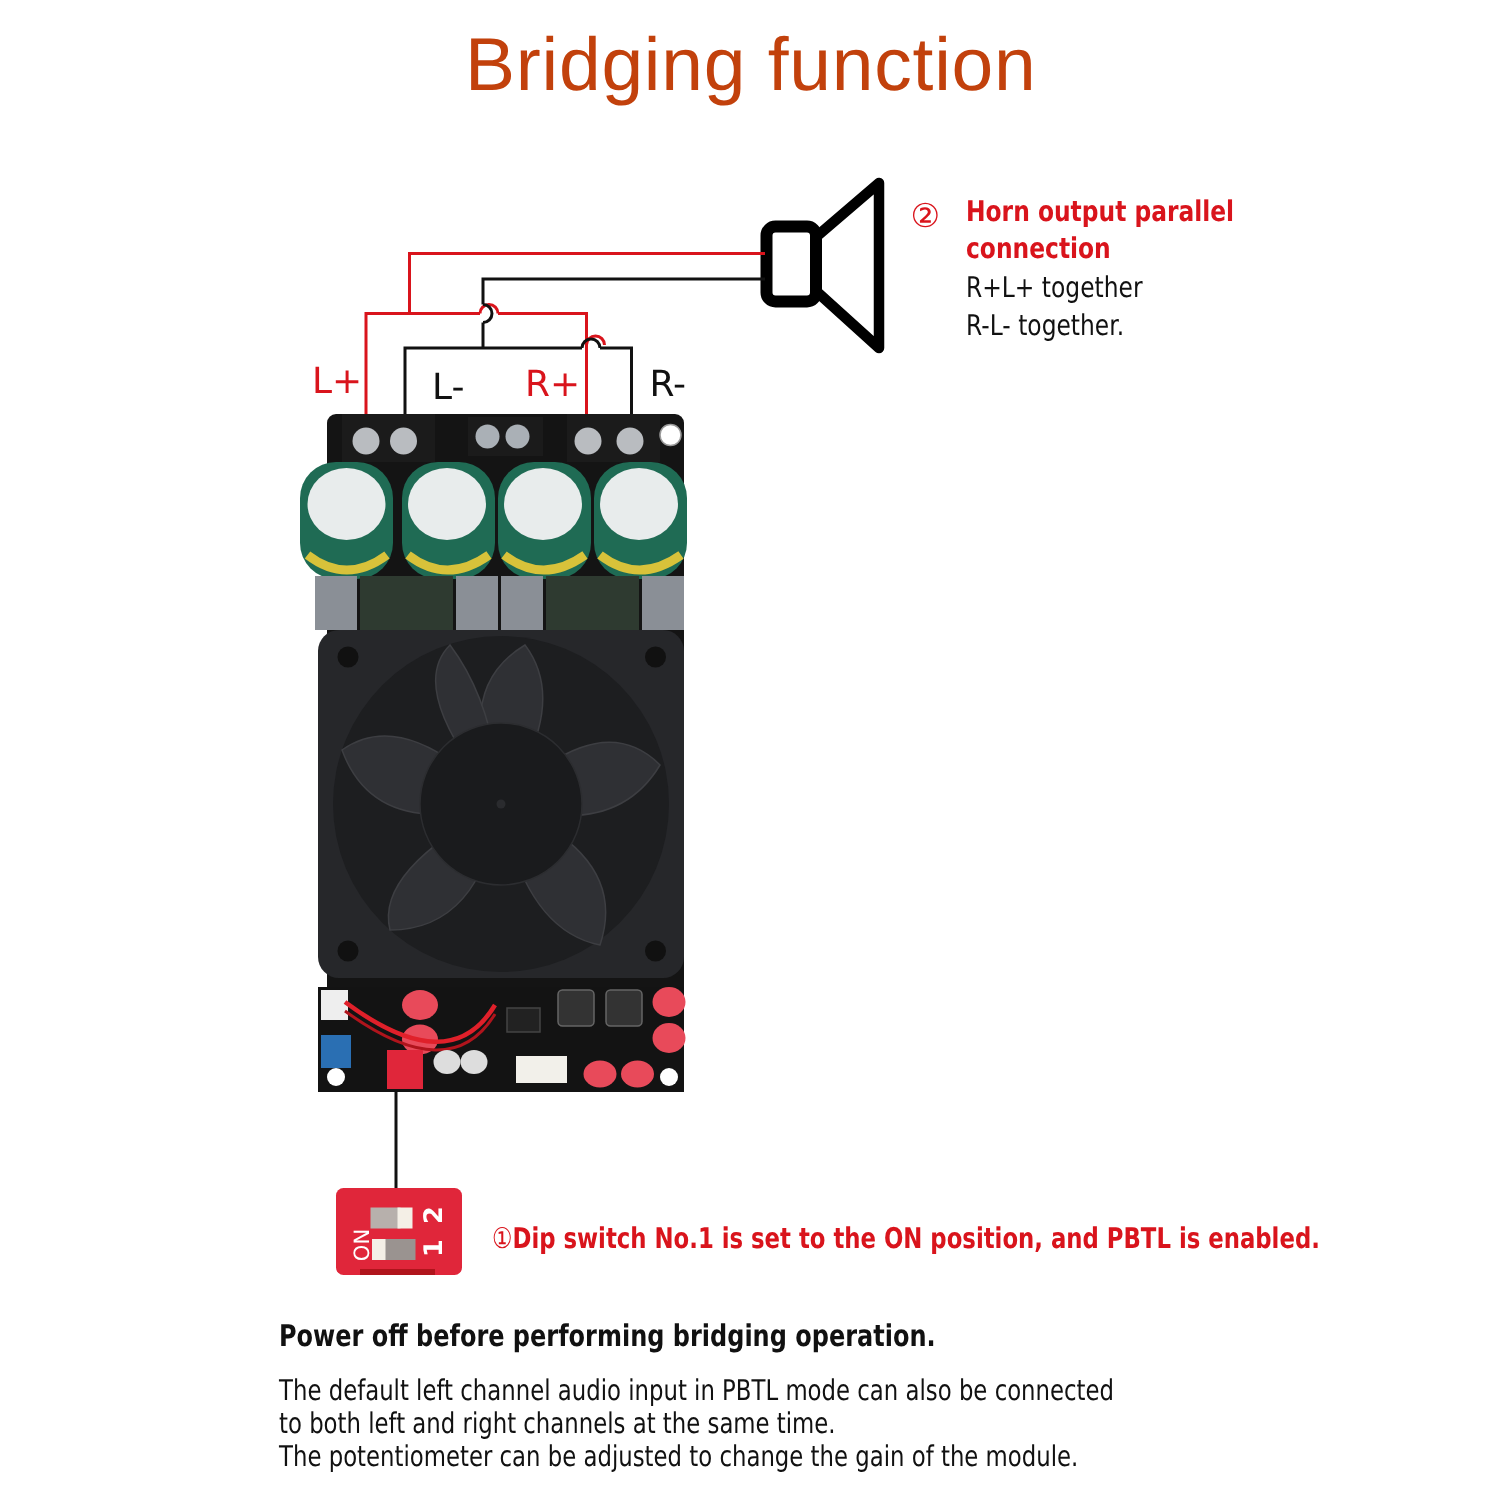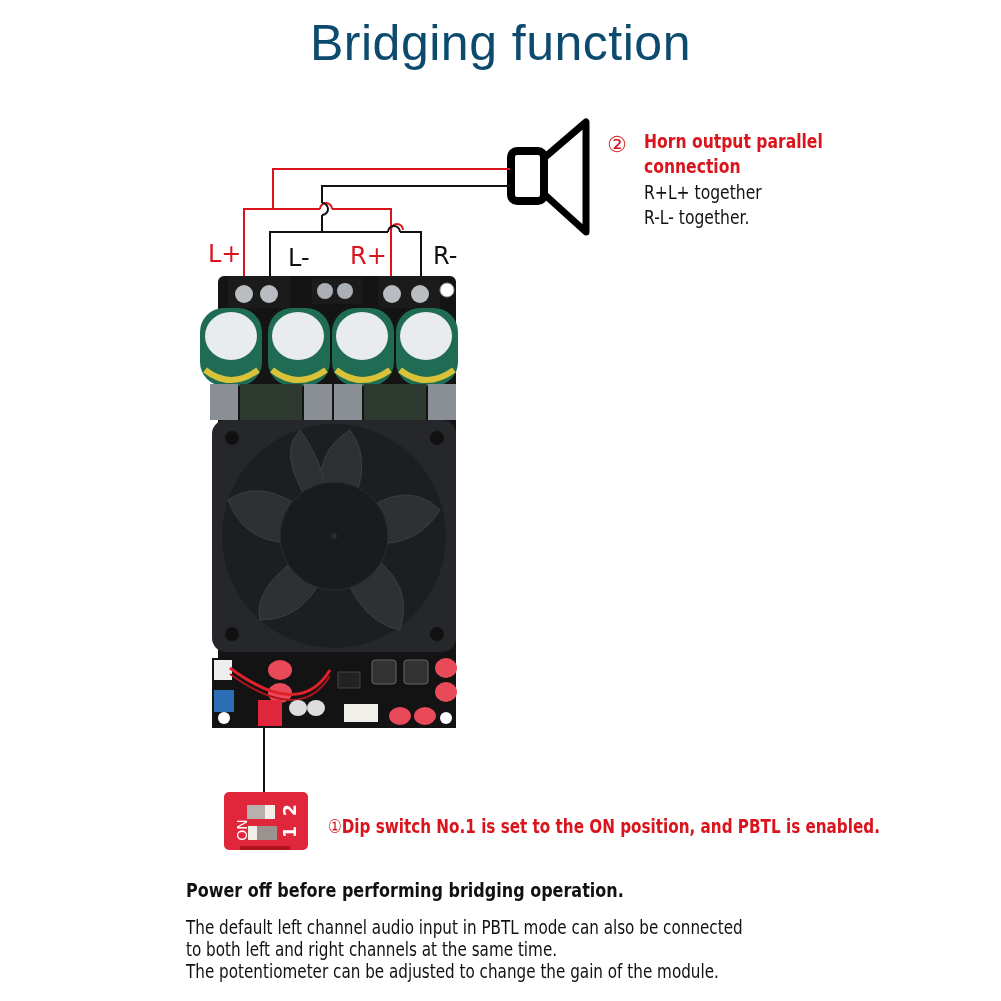--- a/index.html
+++ b/index.html
@@ -1,18 +1,18 @@
 <!DOCTYPE html>
 <html><head>
 <meta charset="utf-8">
 <style>
   html, body { margin:0; padding:0; background:#ffffff; }
   body { width:1001px; height:1001px; position:relative; overflow:hidden; font-family:"Liberation Sans", sans-serif; }
   .abs { position:absolute; }
-  .title { left:0; width:1001px; top:14px; text-align:center; color:#0c4a6e; font-size:50px; font-family:"Liberation Sans", sans-serif; letter-spacing:0.5px; }
+  .title { left:0; width:1001px; top:14px; text-align:center; color:#c2410c; font-size:50px; font-family:"Liberation Sans", sans-serif; letter-spacing:0.5px; }
   .cond { font-family:"DejaVu Sans", sans-serif; font-weight:bold; transform-origin:left top; }
   .red { color:#d9141c; }
   .black { color:#111111; }
   .note2 { left:607px; top:130px; }
   .note2 .num { position:absolute; left:0; top:2px; font-size:22px; color:#d9141c; font-family:"DejaVu Sans", sans-serif; }
   .note2 .line { position:absolute; left:37px; white-space:nowrap; font-size:19px; transform:scaleX(0.82); }
   .term { font-size:24px; font-family:"DejaVu Sans", sans-serif; }
   .note1 { left:328px; top:815px; white-space:nowrap; font-size:19px; color:#d9141c; transform:scaleX(0.80); }
   .note1 .num { font-weight:normal; }
   .warn { left:186px; top:878px; white-space:nowrap; font-size:20px; transform:scaleX(0.80); }

